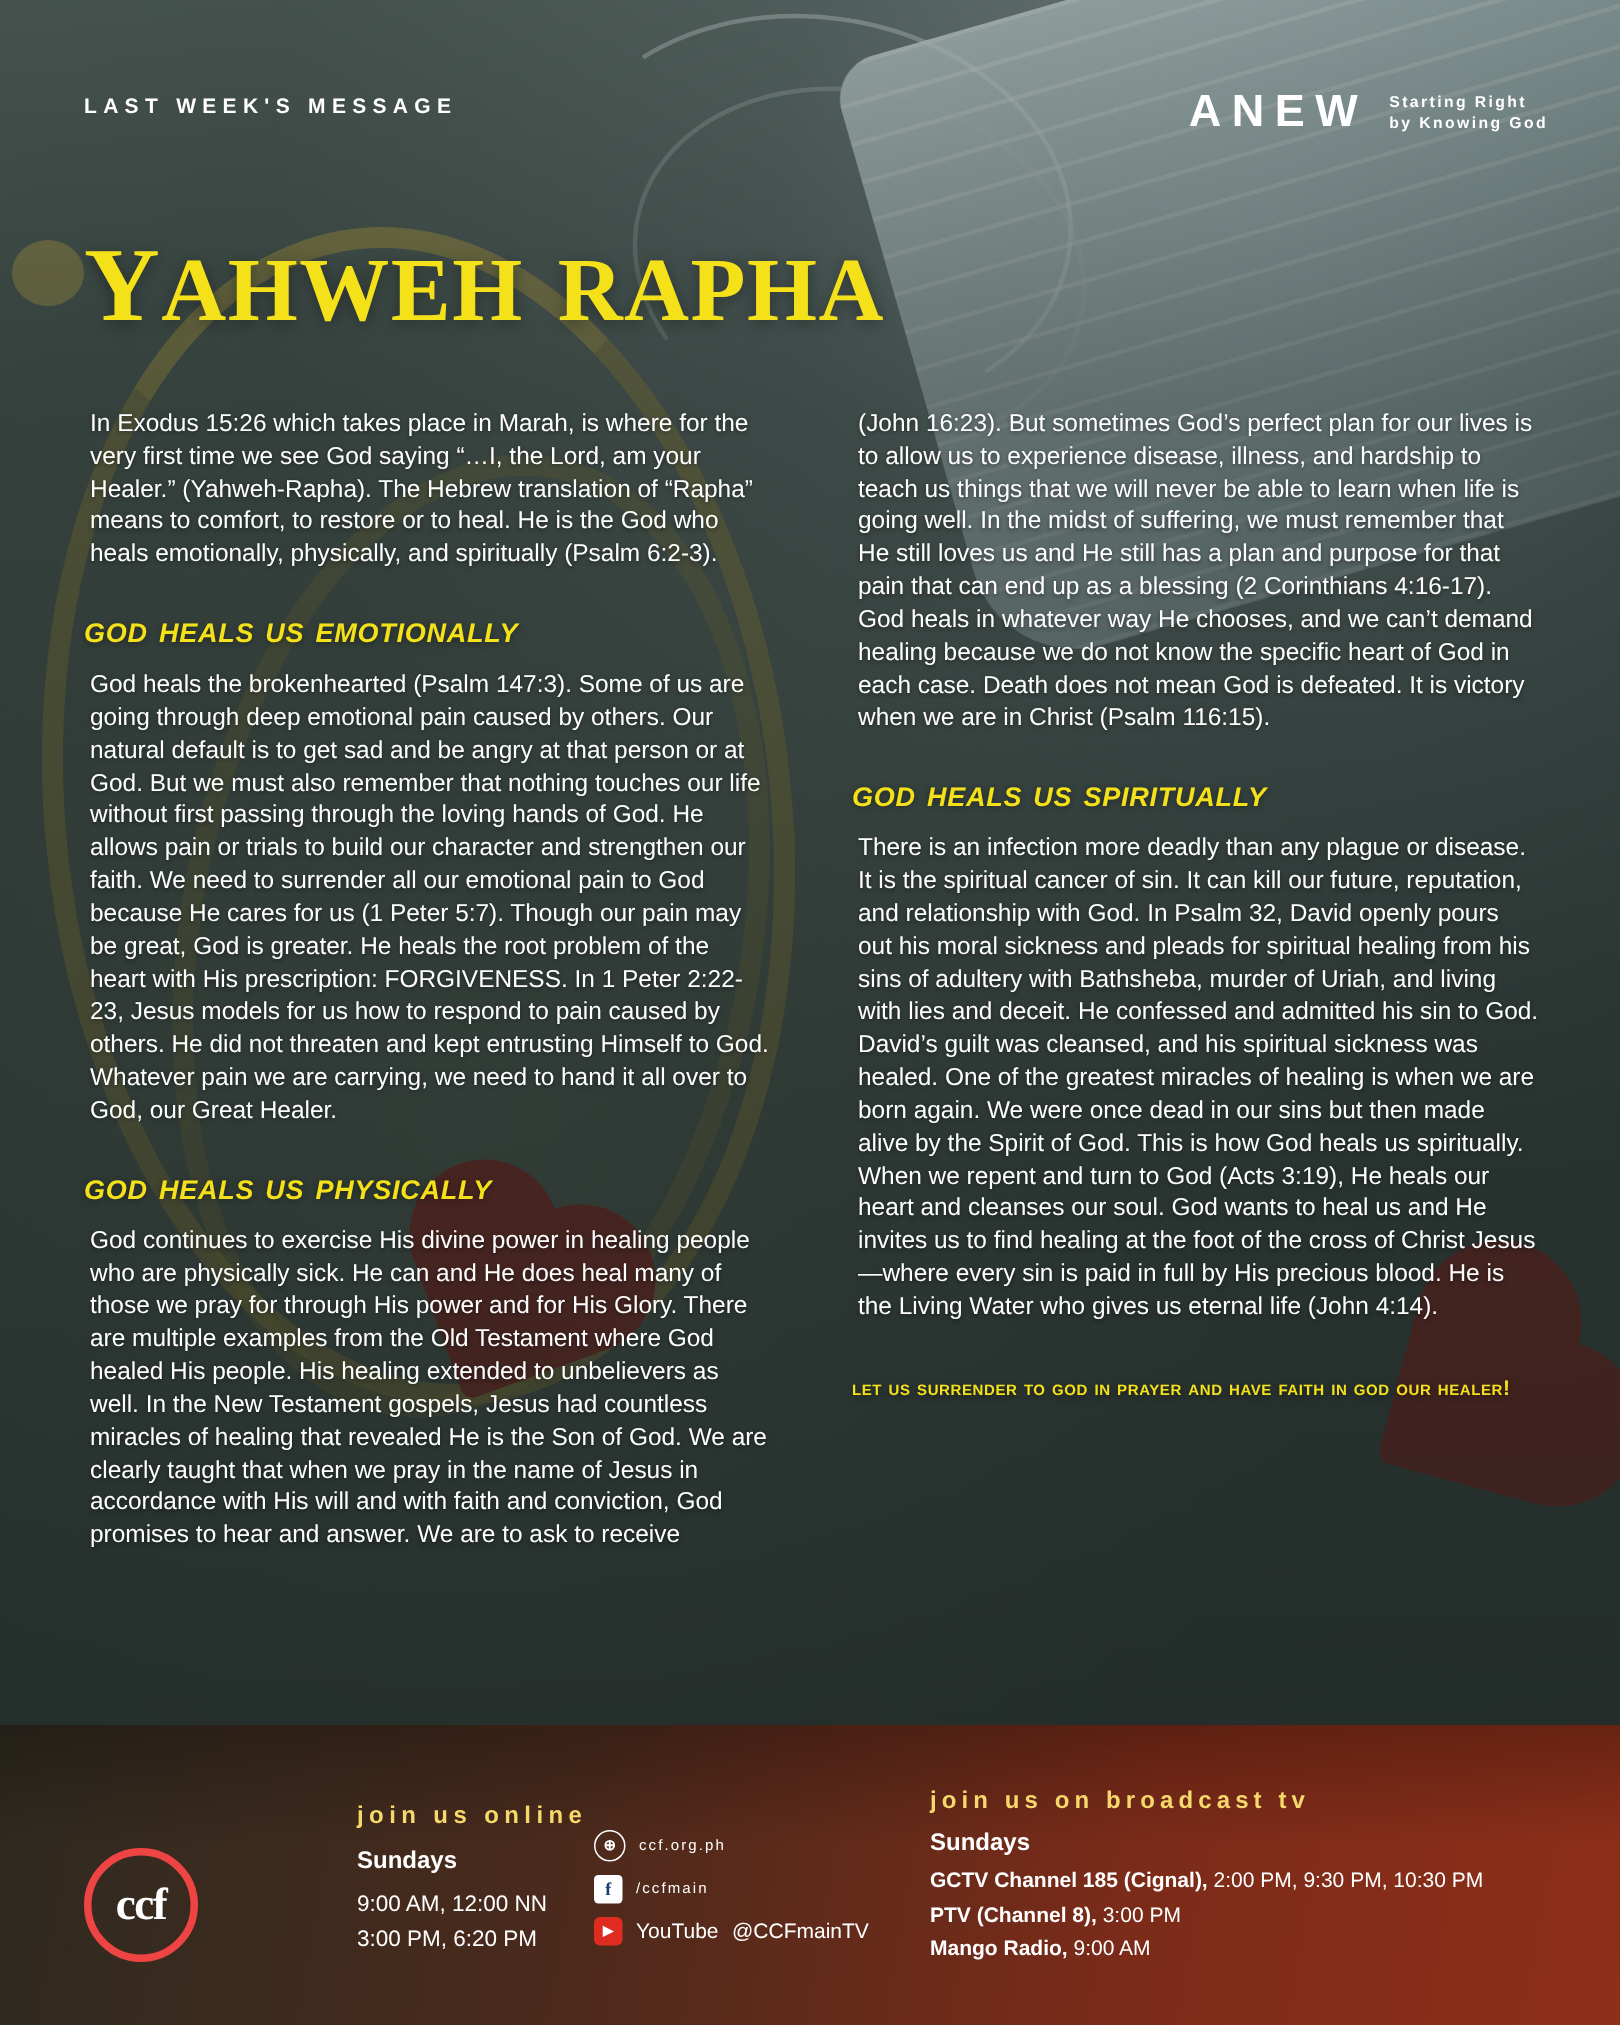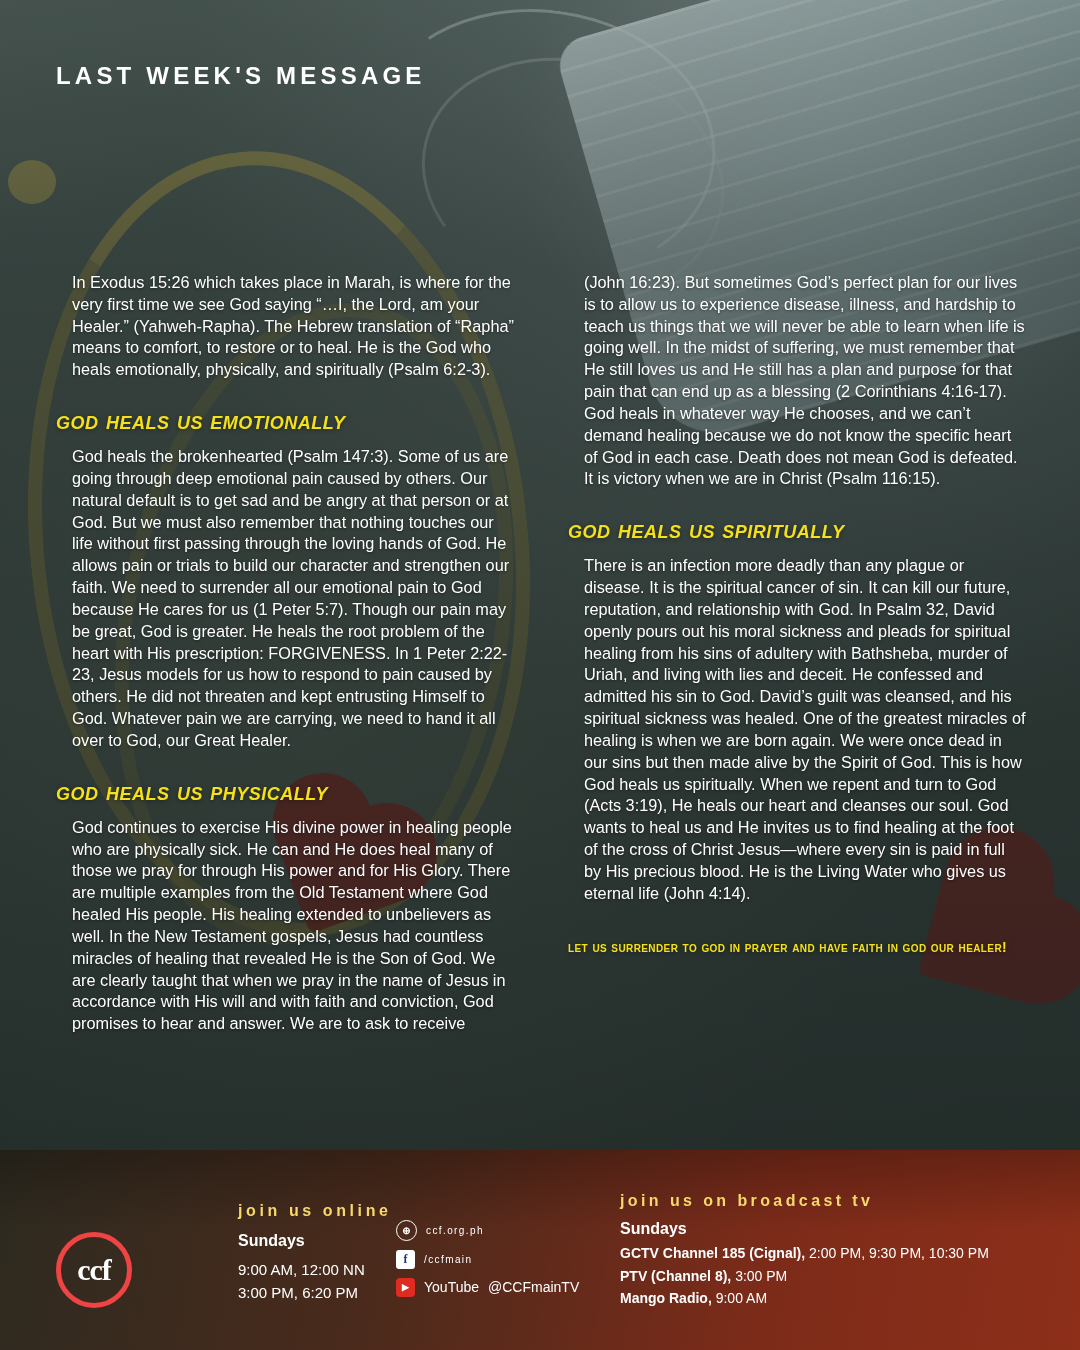--- a/index.html
+++ b/index.html
@@ -131,21 +131,21 @@
     position: absolute; inset: 0;
     background: linear-gradient(180deg, rgba(0,0,0,0.25), rgba(0,0,0,0.0) 40%);
   }
 
   
   .content { position: absolute; inset: 0; }
   .hdr-left {
     position: absolute;
     left: 56px; top: 62px;
     color: #ffffff;
-    font-size: 24px;
+    font-size: 14px;
     font-weight: bold;
     letter-spacing: 4.2px;
   }
   .hdr-right {
     position: absolute;
     right: 48px; top: 56px;
     display: flex;
     align-items: flex-start;
     gap: 14px;
   }
@@ -184,21 +184,21 @@
   
   .cols {
     position: absolute;
     left: 56px; top: 272px;
     width: 970px;
     display: flex;
     gap: 54px;
   }
   .col { width: 458px; }
   p.body {
-    margin: 0 0 18px 16px;
+    margin: 0 0 18px 4px;
     color: #ffffff;
     font-size: 16.3px;
     line-height: 1.34;
     text-shadow: 0 1px 3px rgba(0,0,0,0.45);
   }
   h2.sect {
     margin: 26px 0 12px 0;
     color: #f5e11a;
     font-size: 25px;
     font-weight: bold;
@@ -321,21 +321,29 @@
     <div class="heart"></div>
     <div class="heart2"></div>
   </div>
   <div class="darken"></div>
   <div class="footer-band"></div>
 
   <div class="content">
 
     <div class="hdr-left">LAST WEEK'S MESSAGE</div>
 
-
+    <div class="hdr-right">
+      <div class="anew">ANEW</div>
+      <div class="anew-sub">
+        <div>Starting Right</div>
+        <div>by Knowing God</div>
+      </div>
+    </div>
+
+    <div class="title">Yahweh Rapha</div>
 
     <div class="cols">
       <div class="col">
         <p class="body">In Exodus 15:26 which takes place in Marah, is where for the very first time we see God saying “…I, the Lord, am your Healer.” (Yahweh-Rapha). The Hebrew translation of “Rapha” means to comfort, to restore or to heal. He is the God who heals emotionally, physically, and spiritually (Psalm 6:2-3).</p>
         <h2 class="sect">God heals us emotionally</h2>
         <p class="body">God heals the brokenhearted (Psalm 147:3). Some of us are going through deep emotional pain caused by others. Our natural default is to get sad and be angry at that person or at God. But we must also remember that nothing touches our life without first passing through the loving hands of God. He allows pain or trials to build our character and strengthen our faith. We need to surrender all our emotional pain to God because He cares for us (1 Peter 5:7). Though our pain may be great, God is greater. He heals the root problem of the heart with His prescription: FORGIVENESS. In 1 Peter 2:22-23, Jesus models for us how to respond to pain caused by others. He did not threaten and kept entrusting Himself to God. Whatever pain we are carrying, we need to hand it all over to God, our Great Healer.</p>
         <h2 class="sect">God heals us physically</h2>
         <p class="body">God continues to exercise His divine power in healing people who are physically sick. He can and He does heal many of those we pray for through His power and for His Glory. There are multiple examples from the Old Testament where God healed His people. His healing extended to unbelievers as well. In the New Testament gospels, Jesus had countless miracles of healing that revealed He is the Son of God. We are clearly taught that when we pray in the name of Jesus in accordance with His will and with faith and conviction, God promises to hear and answer. We are to ask to receive</p>
       </div>
       <div class="col">

